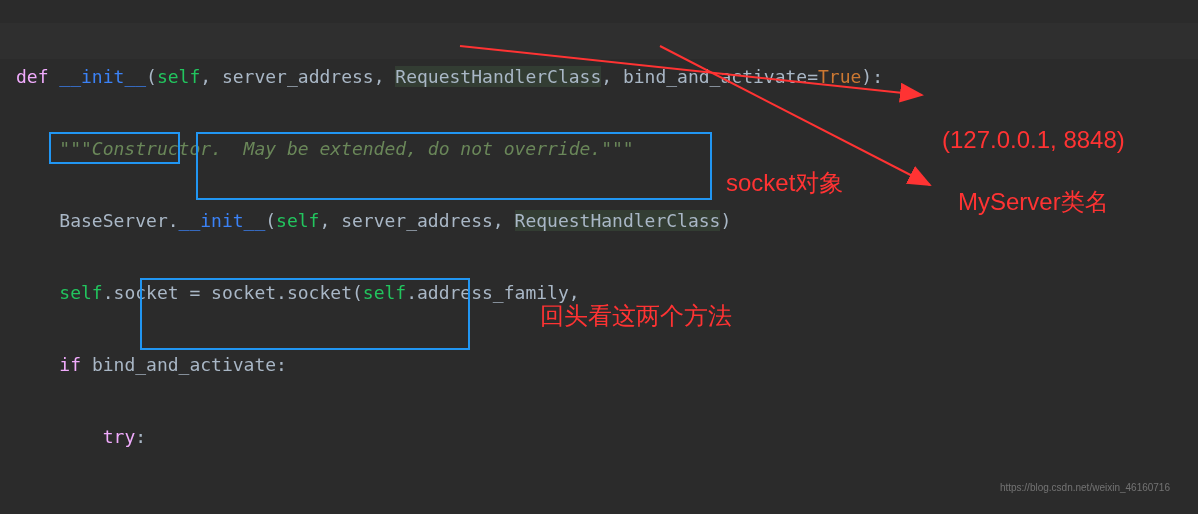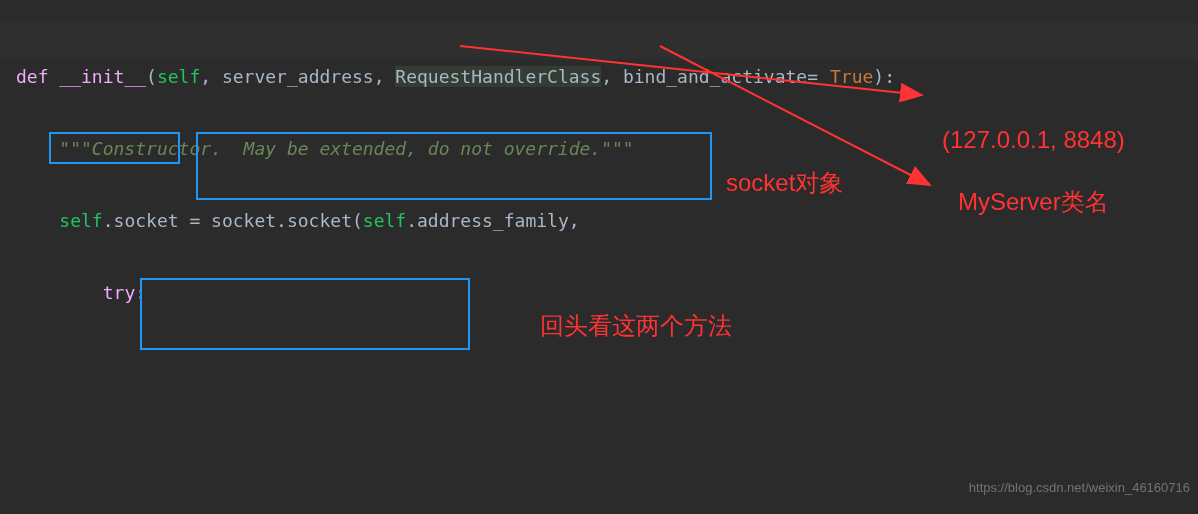--- a/index.html
+++ b/index.html
@@ -21,26 +21,26 @@
       height: 36px;
       background: rgba(50,50,50,0.6);
     }
     .code-area {
       position: absolute;
       top: 23px;
       left: 16px;
       white-space: pre;
     }
     .kw { color: #f0abfc; }
-    .fn { color: #f0abfc; }
+    .fn { color: #3b82f6; }
     .self { color: #22c55e; }
     .param { color: #a9b7c6; }
     .str { color: #6a8759; font-style: italic; }
     .txt { color: #a9b7c6; }
-    .const { color: #cc7832; margin-left: 12px; }
+    .const { color: #cc7832; }
     .paren { color: #a9b7c6; }
     .sel-hl { background: rgba(60,80,60,0.5); }
     .box {
       position: absolute;
       border: 2px solid #2196f3;
       background: transparent;
       pointer-events: none;
     }
     .annotation {
       position: absolute;
@@ -50,36 +50,38 @@
       pointer-events: none;
     }
     .arrow-svg {
       position: absolute;
       top: 0;
       left: 0;
       pointer-events: none;
     }
     .watermark {
       position: absolute;
-      right: 8px;
+      right: 28px;
       bottom: 8px;
       color: rgba(200,200,200,0.45);
       font-family: Arial, sans-serif;
-      font-size: 13px;
+      font-size: 10px;
     }
   </style>
 </head>
 <body>
 
 <div class="highlight-line"></div>
 
 <div class="code-area">
 <div><span class="kw">def </span><span class="fn">__init__</span><span class="paren">(</span><span class="self">self</span><span class="param">, server_address, </span><span class="param sel-hl">RequestHandlerClass</span><span class="param">, bind_and_activate=</span><span class="const">True</span><span class="paren">):</span></div>
 <div><span class="str">    """Constructor.  May be extended, do not override."""</span></div>
+<div><span class="txt">    BaseServer.</span><span class="fn">__init__</span><span class="paren">(</span><span class="self">self</span><span class="txt">, server_address, </span><span class="txt sel-hl">RequestHandlerClass</span><span class="paren">)</span></div>
 <div><span class="txt">    </span><span class="self">self</span><span class="txt">.socket = socket.socket(</span><span class="self">self</span><span class="txt">.address_family,</span></div>
+<div><span class="txt">    </span><span class="kw">if </span><span class="txt">bind_and_activate:</span></div>
 <div><span class="txt">        </span><span class="kw">try</span><span class="txt">:</span></div>
 
 
 
 
 
 </div>
 
 <div class="box" style="left:49px; top:132px; width:131px; height:32px;"></div>
 <div class="box" style="left:196px; top:132px; width:516px; height:68px;"></div>
@@ -91,15 +93,15 @@
       <polygon points="0 0, 12 5, 0 10" fill="#ff3333"></polygon>
     </marker>
   </defs>
   <line x1="460" y1="46" x2="922" y2="95" stroke="#ff3333" stroke-width="2" marker-end="url(#arrowhead)"></line>
   <line x1="660" y1="46" x2="930" y2="185" stroke="#ff3333" stroke-width="2" marker-end="url(#arrowhead)"></line>
 </svg>
 
 <div class="annotation" style="left:726px; top:165px;">socket对象</div>
 <div class="annotation" style="left:942px; top:122px;">(127.0.0.1, 8848)</div>
 <div class="annotation" style="left:958px; top:184px;">MyServer类名</div>
-<div class="annotation" style="left:540px; top:308px;">回头看这两个方法</div>
+<div class="annotation" style="left:540px; top:298px;">回头看这两个方法</div>
 
 <div class="watermark">https://blog.csdn.net/weixin_46160716</div>
 
 </body></html>

